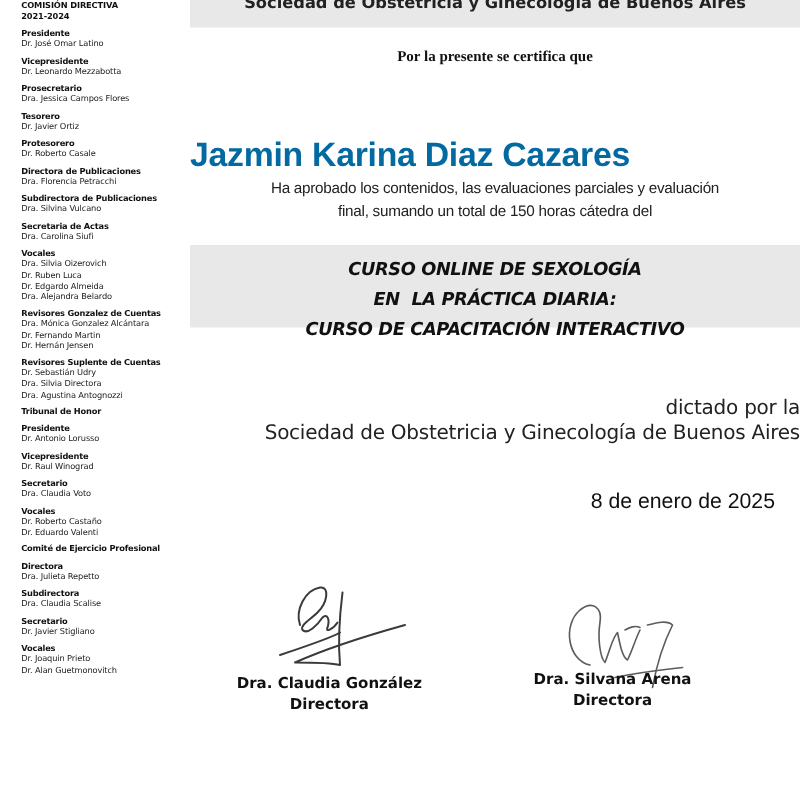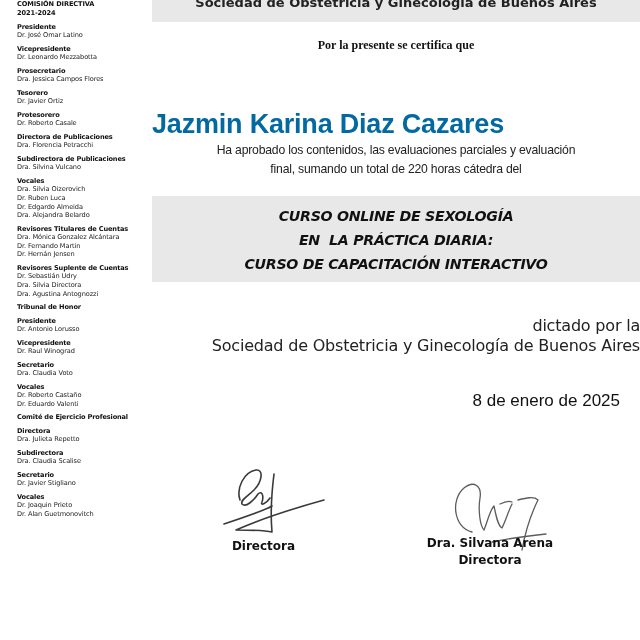--- a/index.html
+++ b/index.html
@@ -16,21 +16,21 @@
   
   .main { position: absolute; left: 152px; top: 0; width: 488px; height: 640px; }
   .band { position: absolute; left: 0; width: 488px; background: #e8e8e8; }
   .header-band { top: 0; height: 22px; }
   .header-text { position: absolute; top: -5px; left: 0; width: 100%; text-align: center; font-family: "DejaVu Sans", sans-serif; font-weight: bold; font-size: 13px; color: #222; white-space: nowrap; }
 
   .certify { position: absolute; top: 38px; left: 0; width: 100%; text-align: center; font-family: Liberation Serif, serif; font-weight: bold; font-size: 12px; color: #111; }
   .recipient { position: absolute; top: 78px; left: 0; width: 100%; text-align: left; font-family: "Liberation Sans", sans-serif; font-weight: bold; font-size: 27px; color: #0369a1; letter-spacing: -0.2px; margin-top: 31px; }
   .body-text { position: absolute; top: 141px; left: 0; width: 100%; text-align: center; font-family: Liberation Sans, sans-serif; font-size: 12.2px; line-height: 19px; color: #222; letter-spacing: -0.2px; }
 
-  .course-band { top: 196px; height: 86px; }
+  .course-band { top: 196px; height: 66px; }
   .course-text { position: absolute; top: 8px; left: 0; width: 100%; text-align: center; font-family: "DejaVu Sans", sans-serif; font-weight: bold; font-style: italic; font-size: 14.2px; line-height: 24px; color: #111; letter-spacing: -0.3px; }
   .course-line { display: block; white-space: pre; }
 
   .dictated { position: absolute; top: 316px; left: 0; width: 100%; text-align: right; font-family: "DejaVu Sans", sans-serif; font-size: 16px; line-height: 20px; color: #222; letter-spacing: -0.2px; }
   .date { position: absolute; top: 391px; right: 20px; font-family: "Liberation Sans", sans-serif; font-size: 17px; color: #111; }
 
   .signature { position: absolute; text-align: center; font-family: "DejaVu Sans", sans-serif; font-weight: bold; font-size: 12px; line-height: 17px; color: #111; }
   .sig-left { left: 24px; top: 538px; width: 175px; }
   .sig-right { left: 268px; top: 535px; width: 140px; }
   .sig-mark { position: absolute; }
@@ -69,28 +69,32 @@
       </div>
       <div class="sb-group">
         <div class="sb-role">Directora de Publicaciones</div>
         <div class="sb-member">Dra. Florencia Petracchi</div>
       </div>
       <div class="sb-group">
         <div class="sb-role">Subdirectora de Publicaciones</div>
         <div class="sb-member">Dra. Silvina Vulcano</div>
       </div>
       <div class="sb-group">
+        <div class="sb-role">Secretaria de Actas</div>
+        <div class="sb-member">Dra. Carolina Siufi</div>
+      </div>
+      <div class="sb-group">
         <div class="sb-role">Vocales</div>
         <div class="sb-member">Dra. Silvia Oizerovich</div>
         <div class="sb-member">Dr. Ruben Luca</div>
         <div class="sb-member">Dr. Edgardo Almeida</div>
         <div class="sb-member">Dra. Alejandra Belardo</div>
       </div>
       <div class="sb-group">
-        <div class="sb-role">Revisores Titulares de Cuentas</div>
+        <div class="sb-role">Revisores Gonzalez de Cuentas</div>
         <div class="sb-member">Dra. Mónica Gonzalez Alcántara</div>
         <div class="sb-member">Dr. Fernando Martin</div>
         <div class="sb-member">Dr. Hernán Jensen</div>
       </div>
       <div class="sb-group">
         <div class="sb-role">Revisores Suplente de Cuentas</div>
         <div class="sb-member">Dr. Sebastián Udry</div>
         <div class="sb-member">Dra. Silvia Directora</div>
         <div class="sb-member">Dra. Agustina Antognozzi</div>
       </div>
@@ -140,21 +144,21 @@
 <main class="main">
   <div class="band header-band">
     <div class="header-text">Sociedad de Obstetricia y Ginecología de Buenos Aires</div>
   </div>
 
   <div class="certify">Por la presente se certifica que</div>
   <div class="recipient">Jazmin Karina Diaz Cazares</div>
 
   <div class="body-text">
     <div>Ha aprobado los contenidos, las evaluaciones parciales y evaluación</div>
-    <div>final, sumando un total de 220 horas cátedra del</div>
+    <div>final, sumando un total de 150 horas cátedra del</div>
   </div>
 
   <div class="band course-band">
     <div class="course-text">
       <span class="course-line">CURSO ONLINE DE SEXOLOGÍA</span>
       <span class="course-line">EN  LA PRÁCTICA DIARIA:</span>
       <span class="course-line">CURSO DE CAPACITACIÓN INTERACTIVO</span>
     </div>
   </div>
 
@@ -175,19 +179,20 @@
   <svg class="sig-mark sig-mark-right" viewBox="0 0 120 90">
     <g fill="none" stroke="#5c5c5c" stroke-width="1.3" stroke-linecap="round" stroke-linejoin="round">
       <path d="M30 62 C 12 58, 8 30, 22 18 C 32 10, 40 16, 38 28 C 36 40, 38 56, 42 60 C 46 50, 48 40, 52 36 C 54 46, 56 56, 60 58 C 64 50, 66 42, 70 34"></path>
       <path d="M58 34 C 62 32, 66 30, 70 32"></path>
       <path d="M76 30 C 84 28, 92 26, 96 30 C 90 42, 84 58, 80 80"></path>
       <path d="M50 72 C 68 68, 86 66, 104 64"></path>
     </g>
   </svg>
 
   <div class="signature sig-left">
+    <span class="sig-name">Dra. Claudia González</span>
     <span class="sig-role">Directora</span>
   </div>
   <div class="signature sig-right">
     <span class="sig-name">Dra. Silvana Arena</span>
     <span class="sig-role">Directora</span>
   </div>
 </main>
 
 </body></html>

